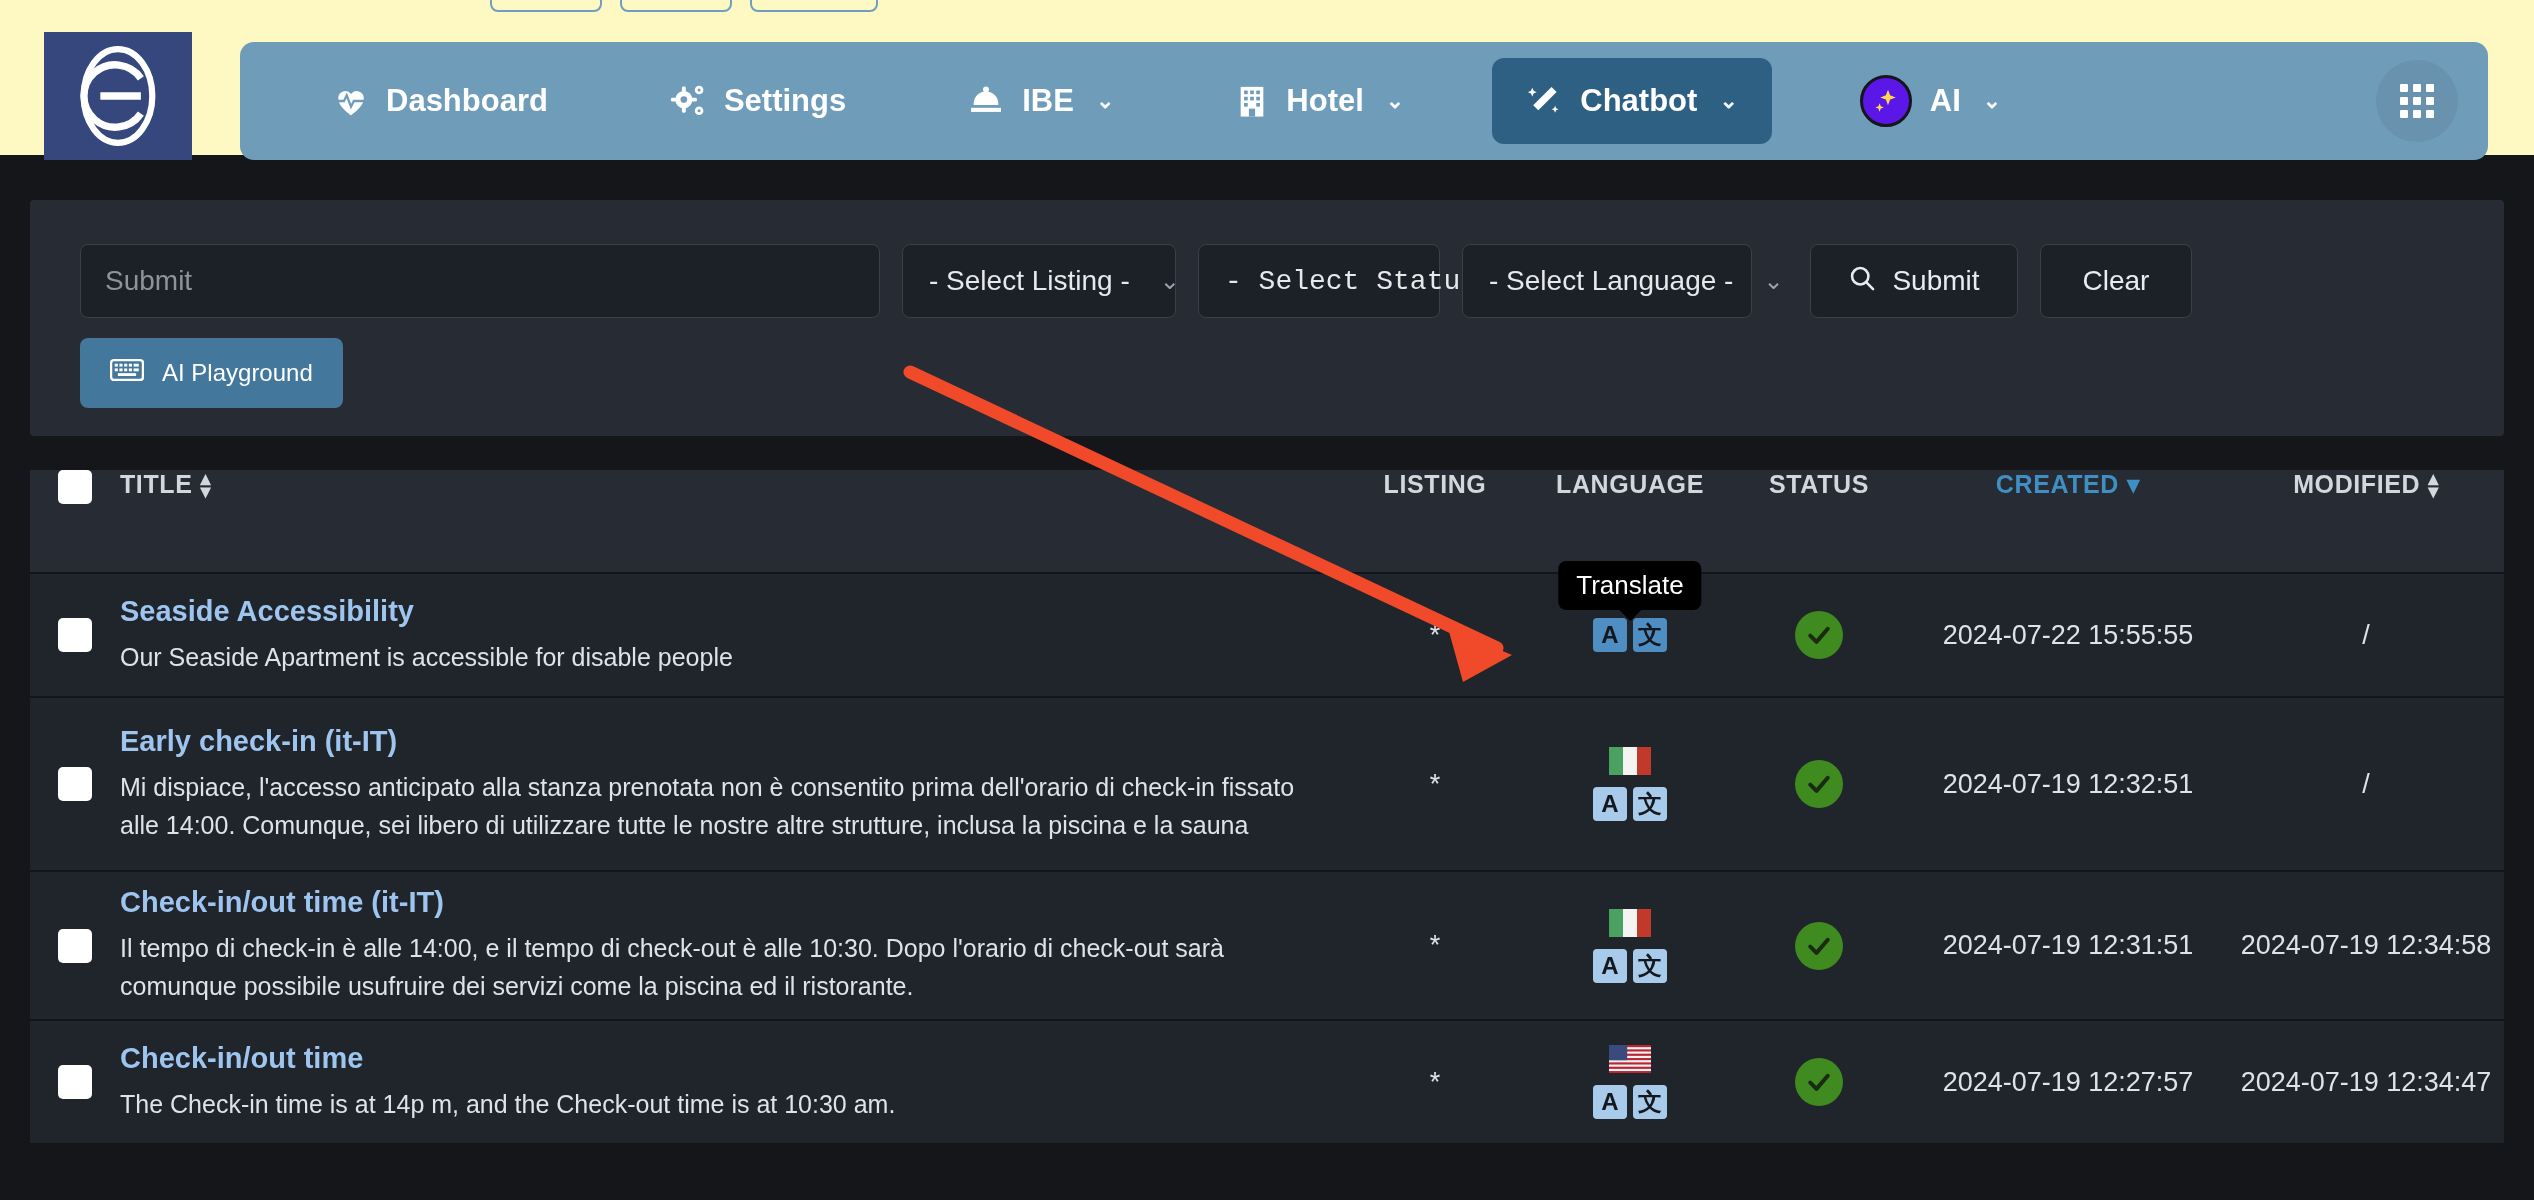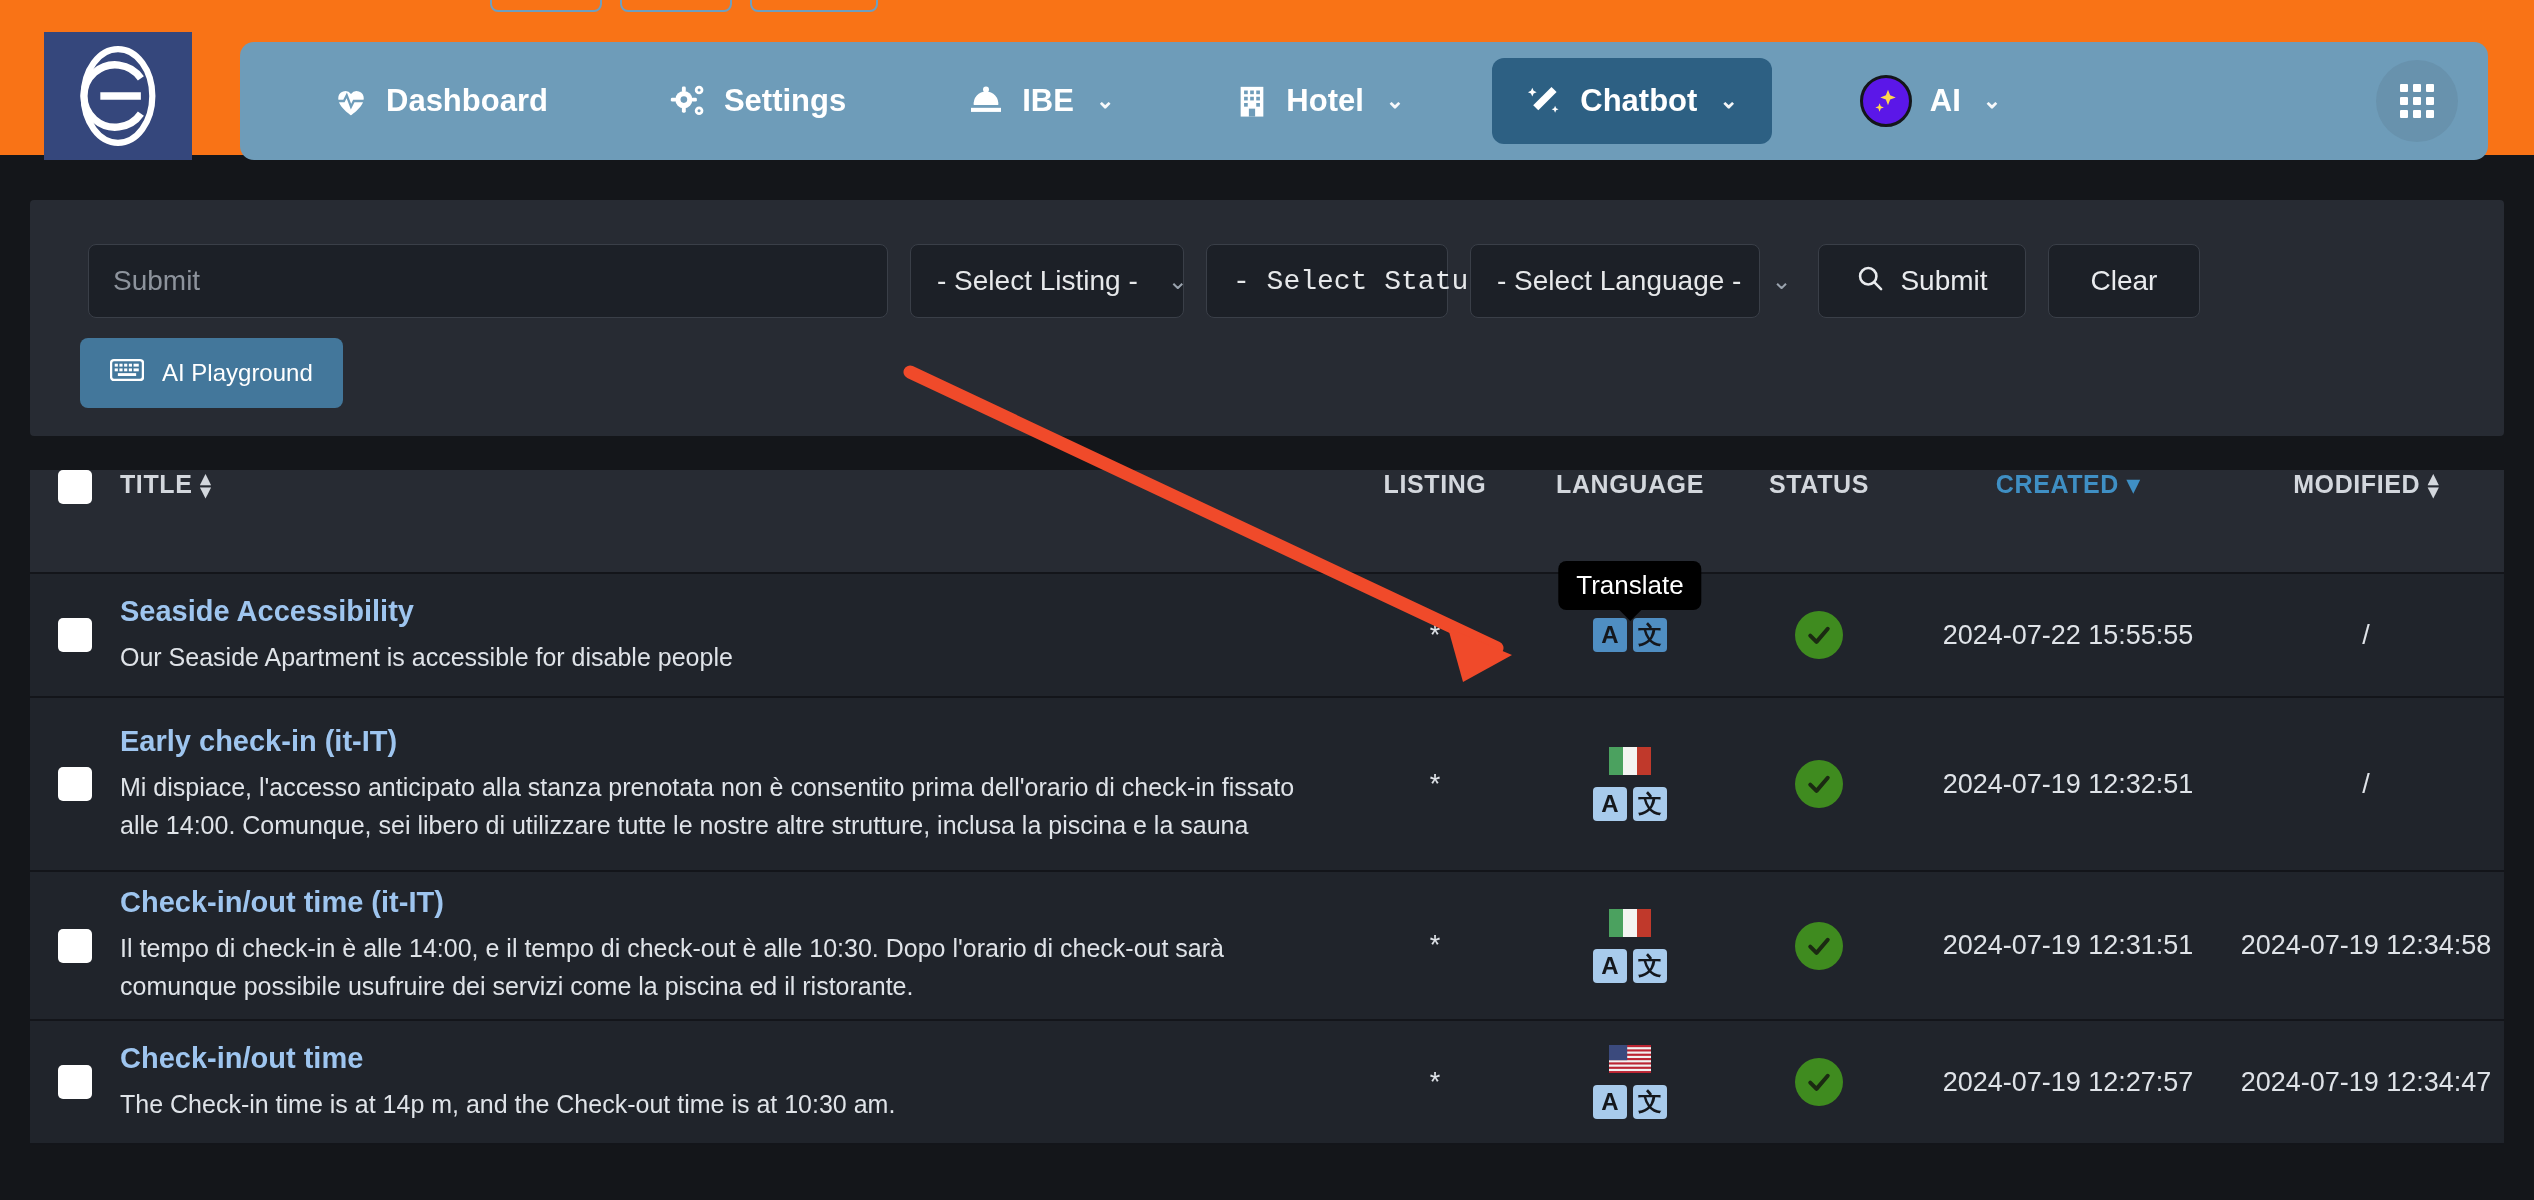--- a/index.html
+++ b/index.html
@@ -10,21 +10,21 @@
     font-family: "Liberation Sans", sans-serif;
     overflow: hidden;
   }
 
   
   .topstrip {
     position: absolute;
     top: 0; left: 0;
     width: 2534px;
     height: 155px;
-    background: #f97316;
+    background: #fef9c3;
   }
   .partial-pills {
     position: absolute;
     top: -22px;
     left: 490px;
     display: flex;
     gap: 18px;
   }
   .partial-pill {
     width: 112px;
@@ -109,21 +109,20 @@
     height: 236px;
     background: #272b33;
     border-radius: 4px;
   }
   .filter-row {
     position: absolute;
     top: 44px; left: 50px;
     display: flex;
     align-items: center;
     gap: 22px;
-    margin-left: 8px;
   }
   .search-input {
     width: 800px; height: 74px;
     background: #1c2027;
     border: 1px solid #3a3f48;
     border-radius: 8px;
     color: #e6e8ea;
     font-size: 28px;
     padding: 0 24px;
     font-family: "Liberation Sans", sans-serif;

